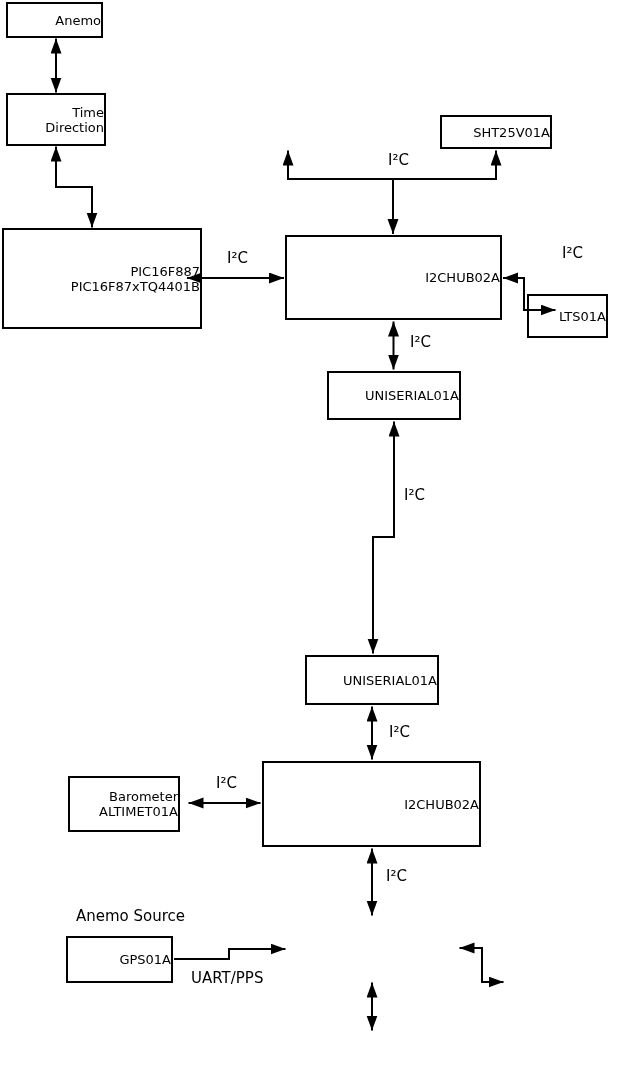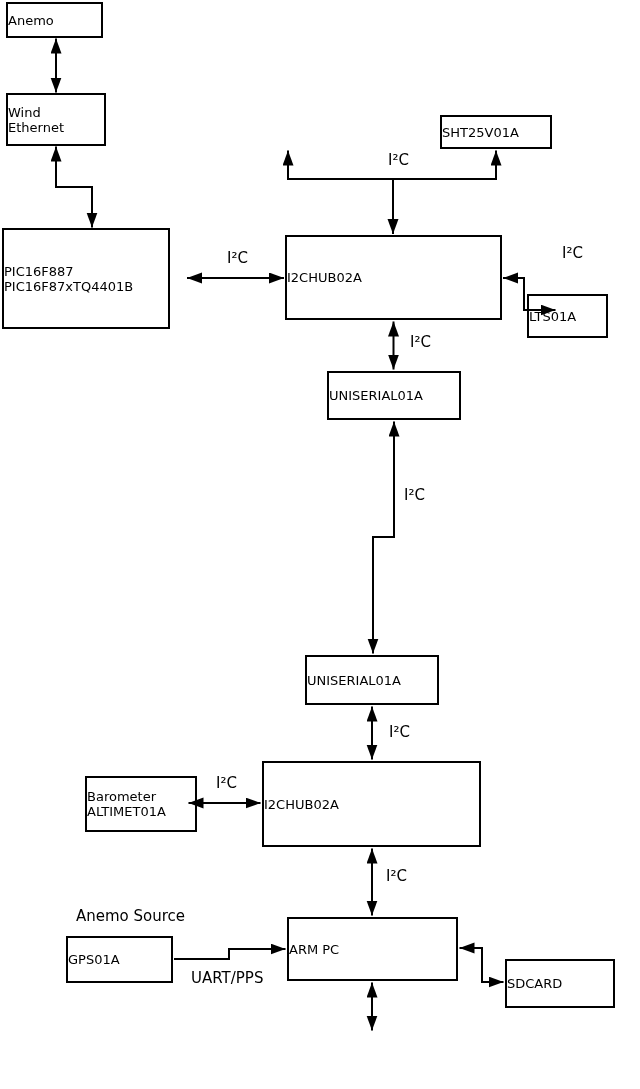--- a/index.html
+++ b/index.html
@@ -4,41 +4,41 @@
 <style>
   :root { --line:#000000; --bg:#ffffff; --fill:#ffffff; --text:#000000; }
   * { margin:0; padding:0; box-sizing:border-box; }
   body { background:var(--bg); font-family:"DejaVu Sans", sans-serif; }
   .canvas { position:relative; width:640px; height:1089px; background:var(--bg); overflow:hidden; }
   .edges { position:absolute; left:0; top:0; width:640px; height:1089px; pointer-events:none; }
   .edge { stroke:var(--line); stroke-width:2; fill:none; }
   .arrowhead { fill:var(--line); }
   .node {
     position:absolute; display:flex; flex-direction:column;
-    align-items:flex-start; justify-content:center;
+    align-items:flex-end; justify-content:center;
     border:2px solid var(--line); background:var(--fill); color:var(--text);
     font-size:13px; line-height:15px; text-align:center; white-space:nowrap;
   }
   .lbl { position:absolute; color:var(--text); font-size:15px; line-height:14px; white-space:nowrap; }
 </style>
 </head>
 <body>
 
 <div class="canvas">
 
   <div class="node" style="left:6px;top:2px;width:97px;height:36px">
     <span>Anemo</span>
   </div>
 
   <div class="node" style="left:6px;top:93px;width:100px;height:53px">
-    <span>Wind</span>
-    <span>Ethernet</span>
+    <span>Time</span>
+    <span>Direction</span>
   </div>
 
-  <div class="node" style="left:2px;top:228px;width:168px;height:101px">
+  <div class="node" style="left:2px;top:228px;width:200px;height:101px">
     <span>PIC16F887</span>
     <span>PIC16F87xTQ4401B</span>
   </div>
 
 
   <div class="node" style="left:440px;top:115px;width:112px;height:34px">
     <span>SHT25V01A</span>
   </div>
 
   <div class="node" style="left:285px;top:235px;width:217px;height:85px">
@@ -50,40 +50,34 @@
   </div>
 
   <div class="node" style="left:327px;top:371px;width:134px;height:49px">
     <span>UNISERIAL01A</span>
   </div>
 
   <div class="node" style="left:305px;top:655px;width:134px;height:50px">
     <span>UNISERIAL01A</span>
   </div>
 
-  <div class="node" style="left:85px;top:776px;width:112px;height:56px">
+  <div class="node" style="left:68px;top:776px;width:112px;height:56px">
     <span>Barometer</span>
     <span>ALTIMET01A</span>
   </div>
 
   <div class="node" style="left:262px;top:761px;width:219px;height:86px">
     <span>I2CHUB02A</span>
   </div>
 
   <div class="node" style="left:66px;top:936px;width:107px;height:47px">
     <span>GPS01A</span>
   </div>
 
-  <div class="node" style="left:287px;top:917px;width:171px;height:64px">
-    <span>ARM PC</span>
-  </div>
 
-  <div class="node" style="left:505px;top:959px;width:110px;height:49px">
-    <span>SDCARD</span>
-  </div>
 
 
   <div class="lbl" style="left:388px;top:153px">I²C</div>
   <div class="lbl" style="left:227px;top:251px">I²C</div>
   <div class="lbl" style="left:562px;top:246px">I²C</div>
   <div class="lbl" style="left:410px;top:335px">I²C</div>
   <div class="lbl" style="left:404px;top:488px">I²C</div>
   <div class="lbl" style="left:389px;top:725px">I²C</div>
   <div class="lbl" style="left:216px;top:776px">I²C</div>
   <div class="lbl" style="left:386px;top:869px">I²C</div>

